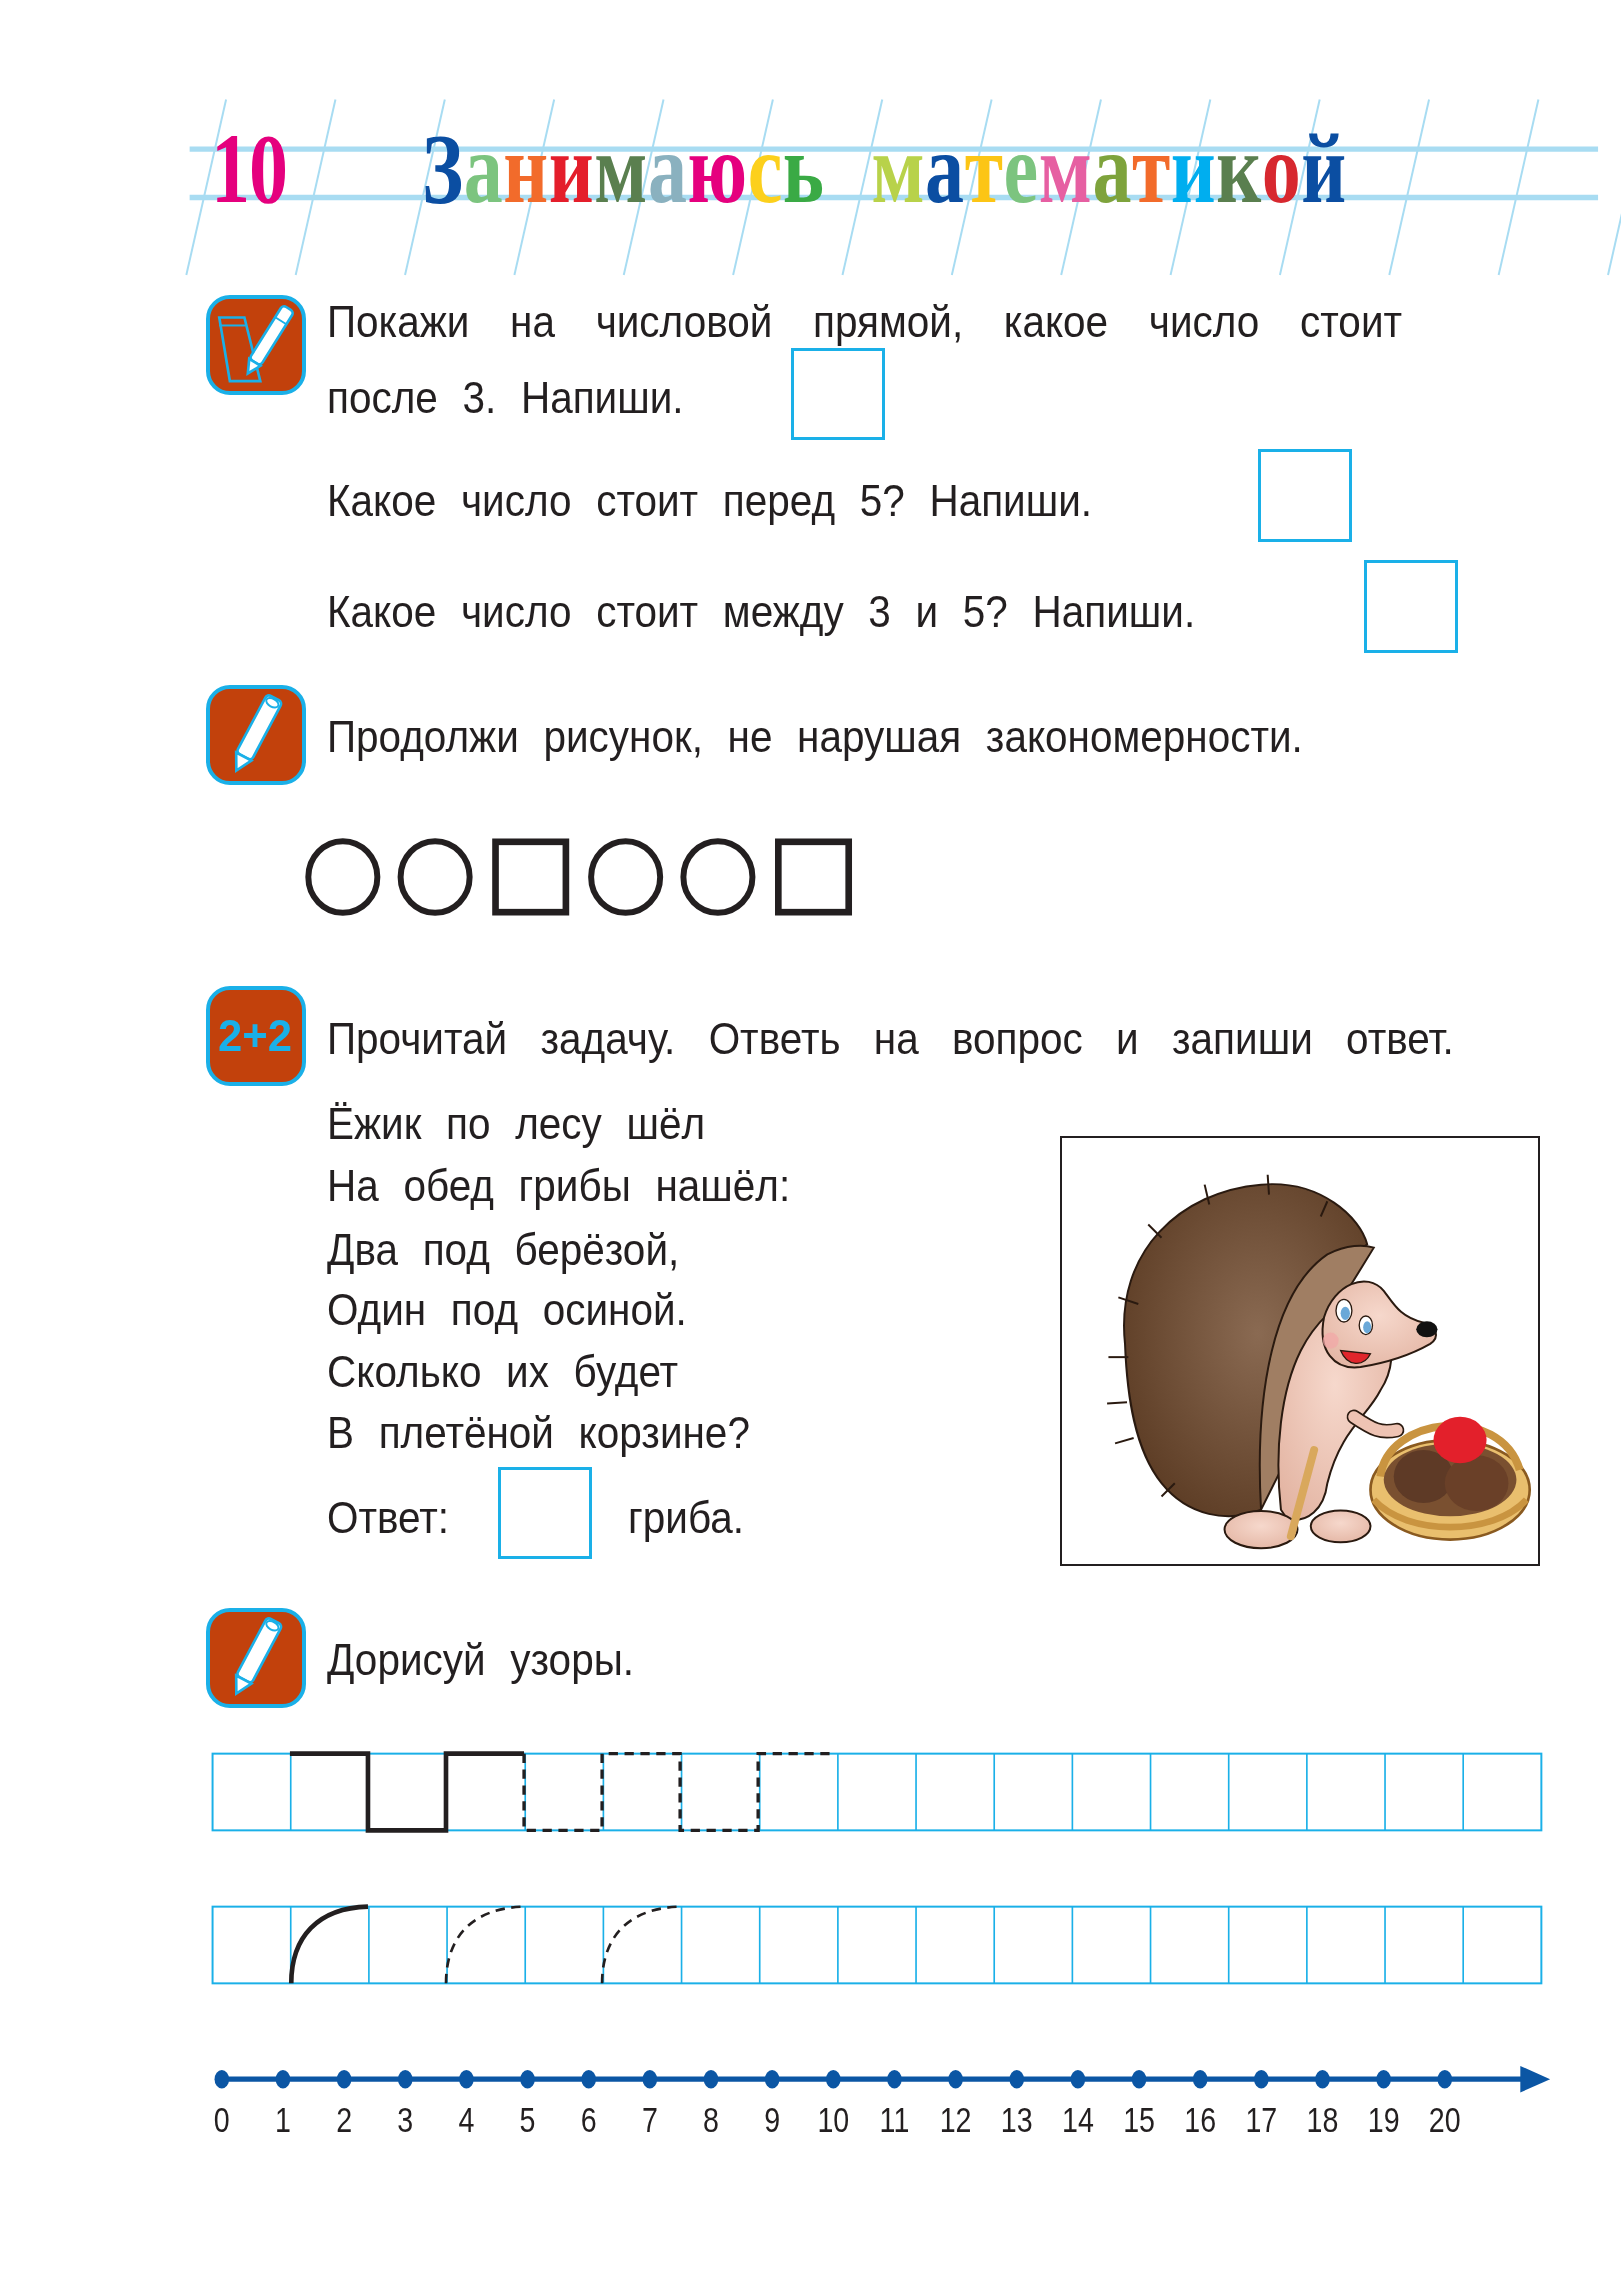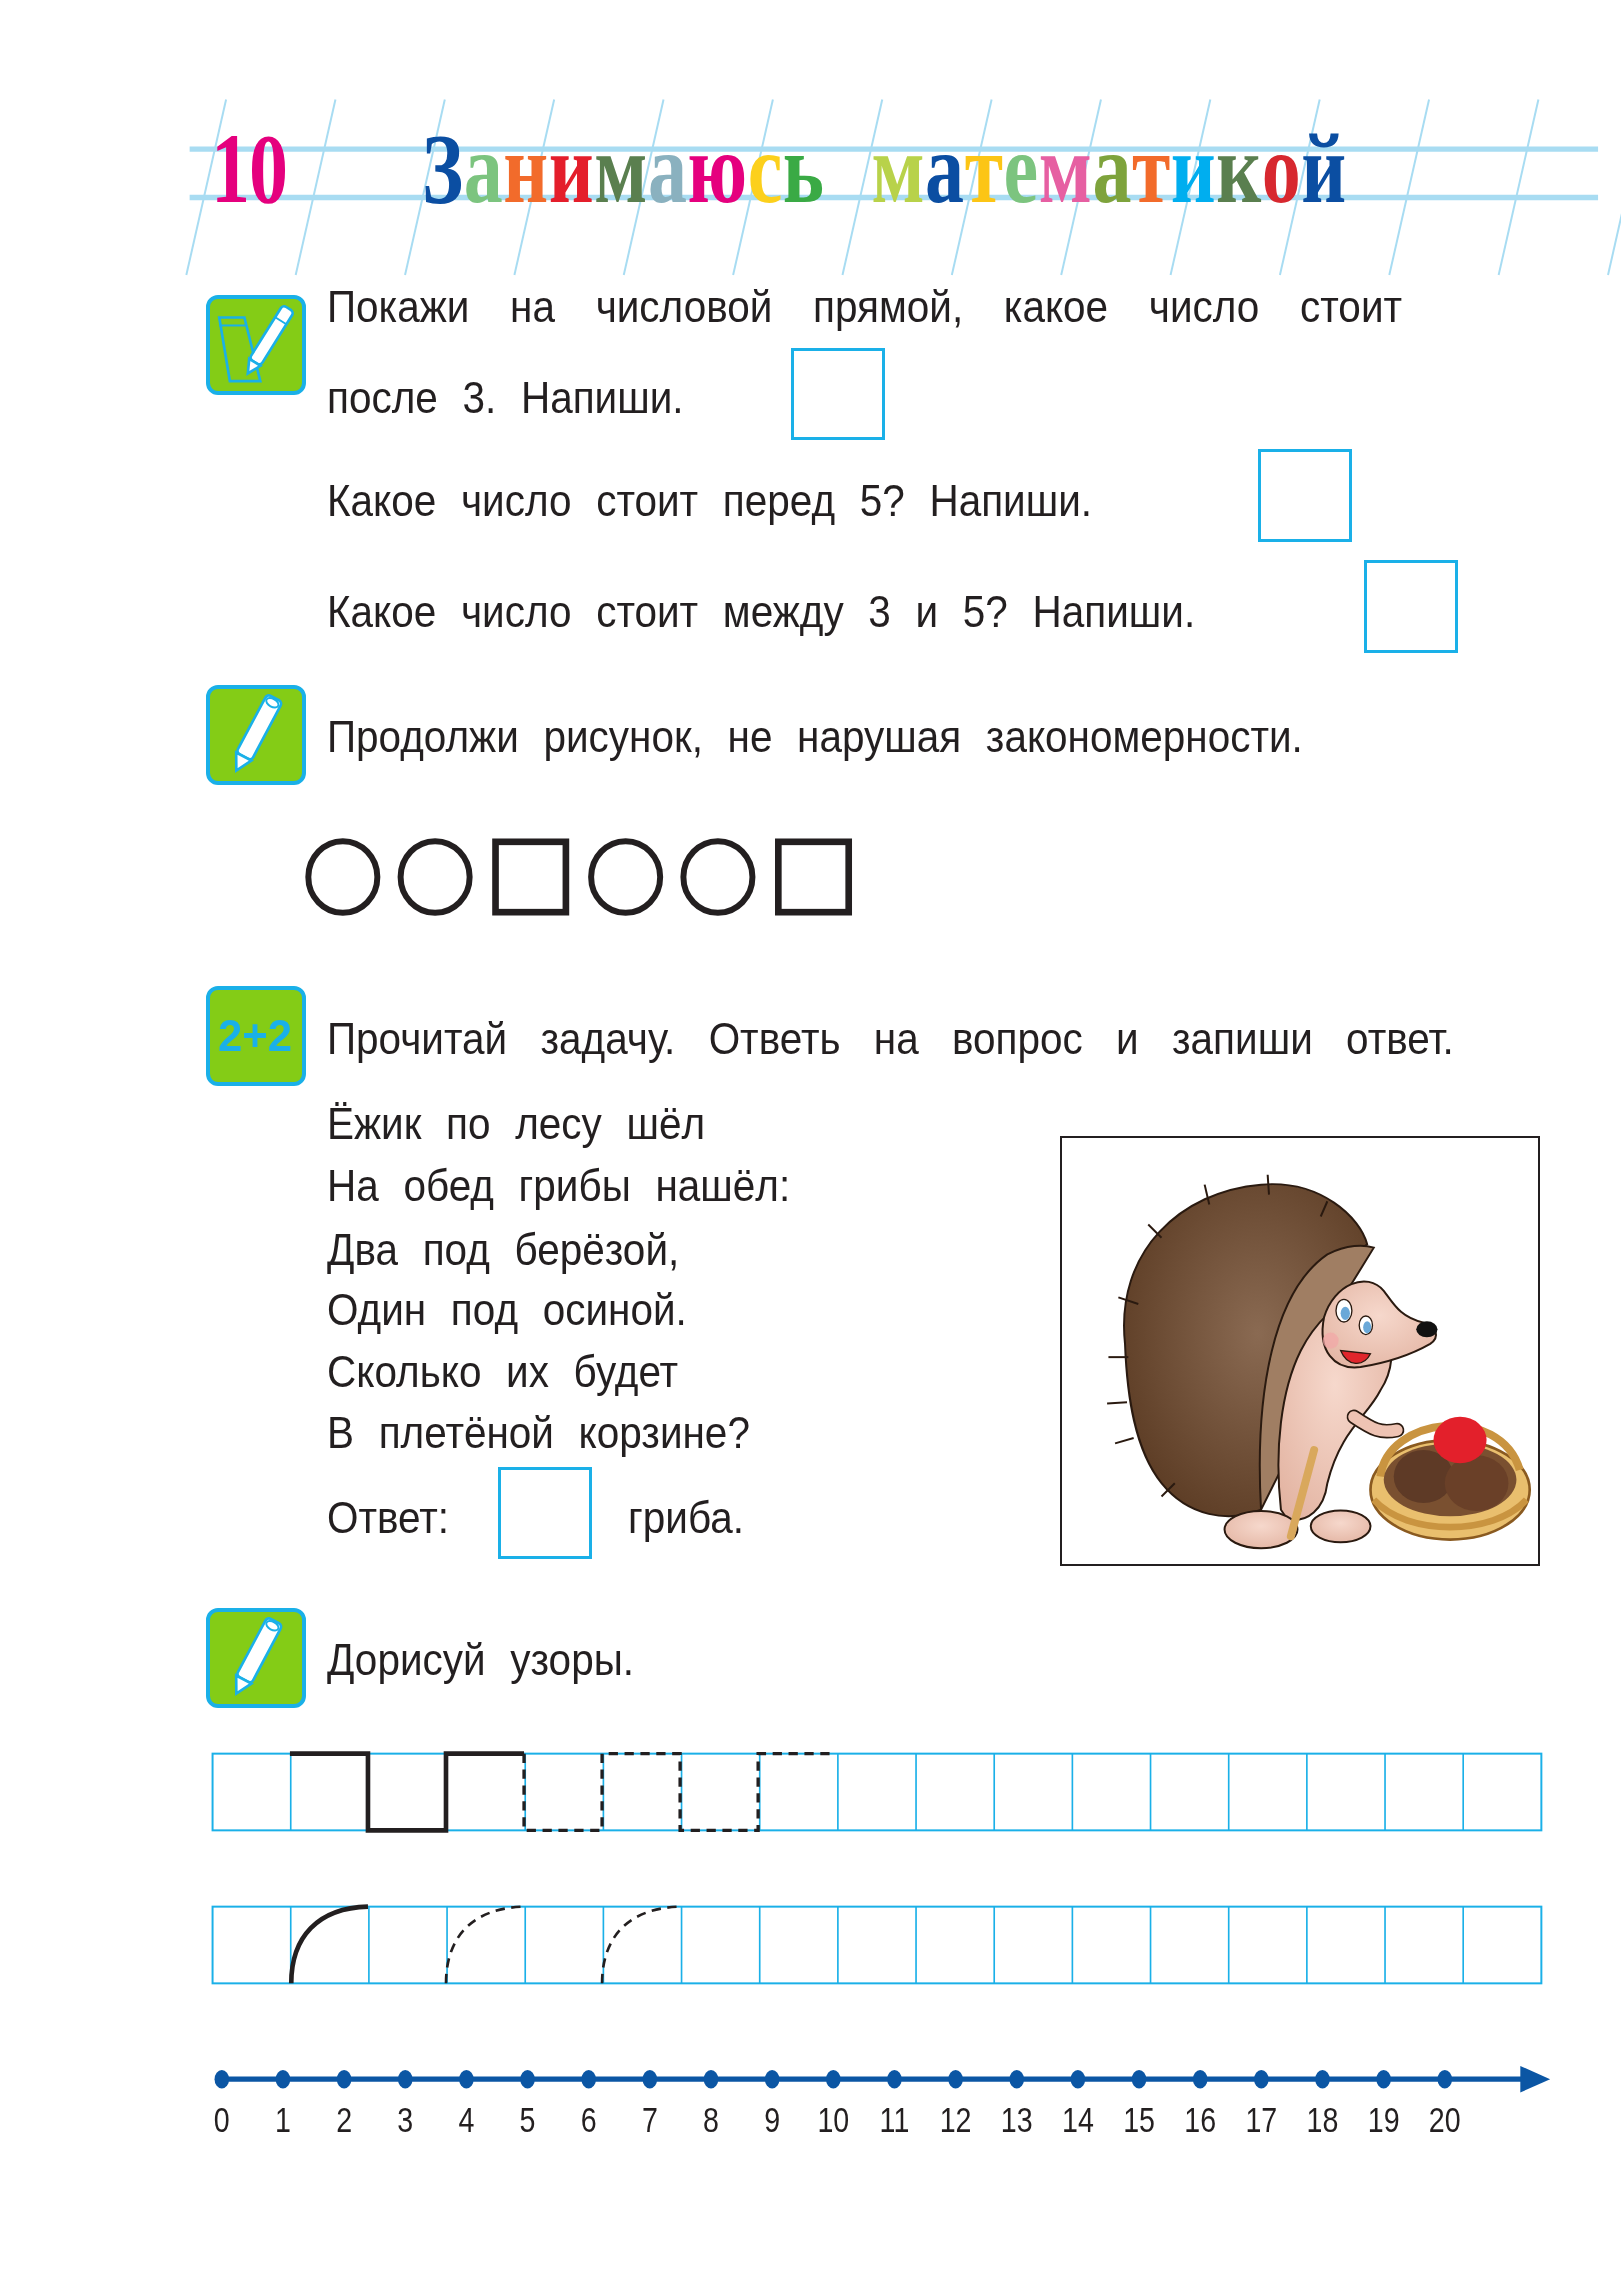--- a/index.html
+++ b/index.html
@@ -2,21 +2,21 @@
 <html style="font-size:10.6px"><head>
 <meta charset="utf-8">
 <style>
   html,body{margin:0;padding:0;background:#fff;}
   body{width:1622px;height:2273px;position:relative;overflow:hidden;font-family:"Liberation Sans",sans-serif;color:#231f20;}
   .header-grid{position:absolute;left:0;top:0;width:1622px;height:285px;}
   .page-num{position:absolute;left:211px;top:119px;font-family:"Liberation Serif",serif;font-weight:bold;font-size:100px;line-height:100px;color:#e5007e;transform:scaleX(0.78);transform-origin:left top;letter-spacing:-1.3px;}
   .title{position:absolute;left:422px;top:119px;font-family:"Liberation Serif",serif;font-weight:bold;font-size:100px;line-height:100px;transform:scaleX(0.78);transform-origin:left top;white-space:nowrap;letter-spacing:0.7px;}
   .title span{display:inline-block;}
   .title .gap{width:60px;}
-  .task-icon{position:absolute;width:100px;height:100px;box-sizing:border-box;border:4.6px solid #1ab0e8;border-radius:12px;background:#84cc16;}
+  .task-icon{position:absolute;width:100px;height:100px;box-sizing:border-box;border:4.6px solid #1ab0e8;border-radius:24px;background:#c2410c;}
   .task-icon svg{position:absolute;left:0;top:0;width:90px;height:90px;}
   .text{position:absolute;font-size:44px;line-height:53px;white-space:nowrap;word-spacing:14.6px;transform:scaleX(0.92);transform-origin:left top;}
   .ansbox{position:absolute;box-sizing:border-box;border:3.3px solid #1ab0e8;background:#fff;}
   .shapes{position:absolute;left:305px;top:837px;}
   .pic{position:absolute;left:1060px;top:1136px;width:480px;height:430px;box-sizing:border-box;border:2.7px solid #231f20;background:#fff;}
   .pattern-row{position:absolute;left:210px;width:1333px;height:78px;}
   .numline{position:absolute;left:211px;top:2056px;width:1340px;height:106px;}
 </style>
 </head>
 <body>
@@ -50,21 +50,21 @@
   <svg viewBox="0 0 136 136">
     <polygon points="14,28 52,28 76,124 30,124" fill="none" stroke="#1ab0e8" stroke-width="4"></polygon>
     <line x1="14" y1="40" x2="54" y2="40" stroke="#1ab0e8" stroke-width="3"></line>
     <g transform="rotate(32 90 60)">
       <rect x="80" y="6" width="20" height="96" rx="6" fill="#fff" stroke="#1ab0e8" stroke-width="4"></rect>
       <polygon points="80,102 100,102 90,122" fill="#fff" stroke="#1ab0e8" stroke-width="4"></polygon>
       <line x1="80" y1="28" x2="100" y2="28" stroke="#1ab0e8" stroke-width="3"></line>
     </g>
   </svg>
 </div>
-<div class="text" style="left:327px;top:280px;width:1214px;transform:none;">
+<div class="text" style="left:327px;top:295px;width:1214px;transform:none;">
   <span style="display:inline-block;transform:scaleX(0.92);transform-origin:left top;word-spacing:32px;">Покажи на числовой прямой, какое число стоит</span>
 </div>
 <div class="text" style="left:327px;top:371px;">после 3. Напиши.</div>
 <div class="ansbox" style="left:791px;top:348px;width:94px;height:92px;"></div>
 <div class="text" style="left:327px;top:474px;">Какое число стоит перед 5? Напиши.</div>
 <div class="ansbox" style="left:1258px;top:449px;width:94px;height:93px;"></div>
 <div class="text" style="left:327px;top:585px;">Какое число стоит между 3 и 5? Напиши.</div>
 <div class="ansbox" style="left:1364px;top:560px;width:94px;height:93px;"></div>
 
 <div class="task-icon" style="left:206px;top:685px;">

